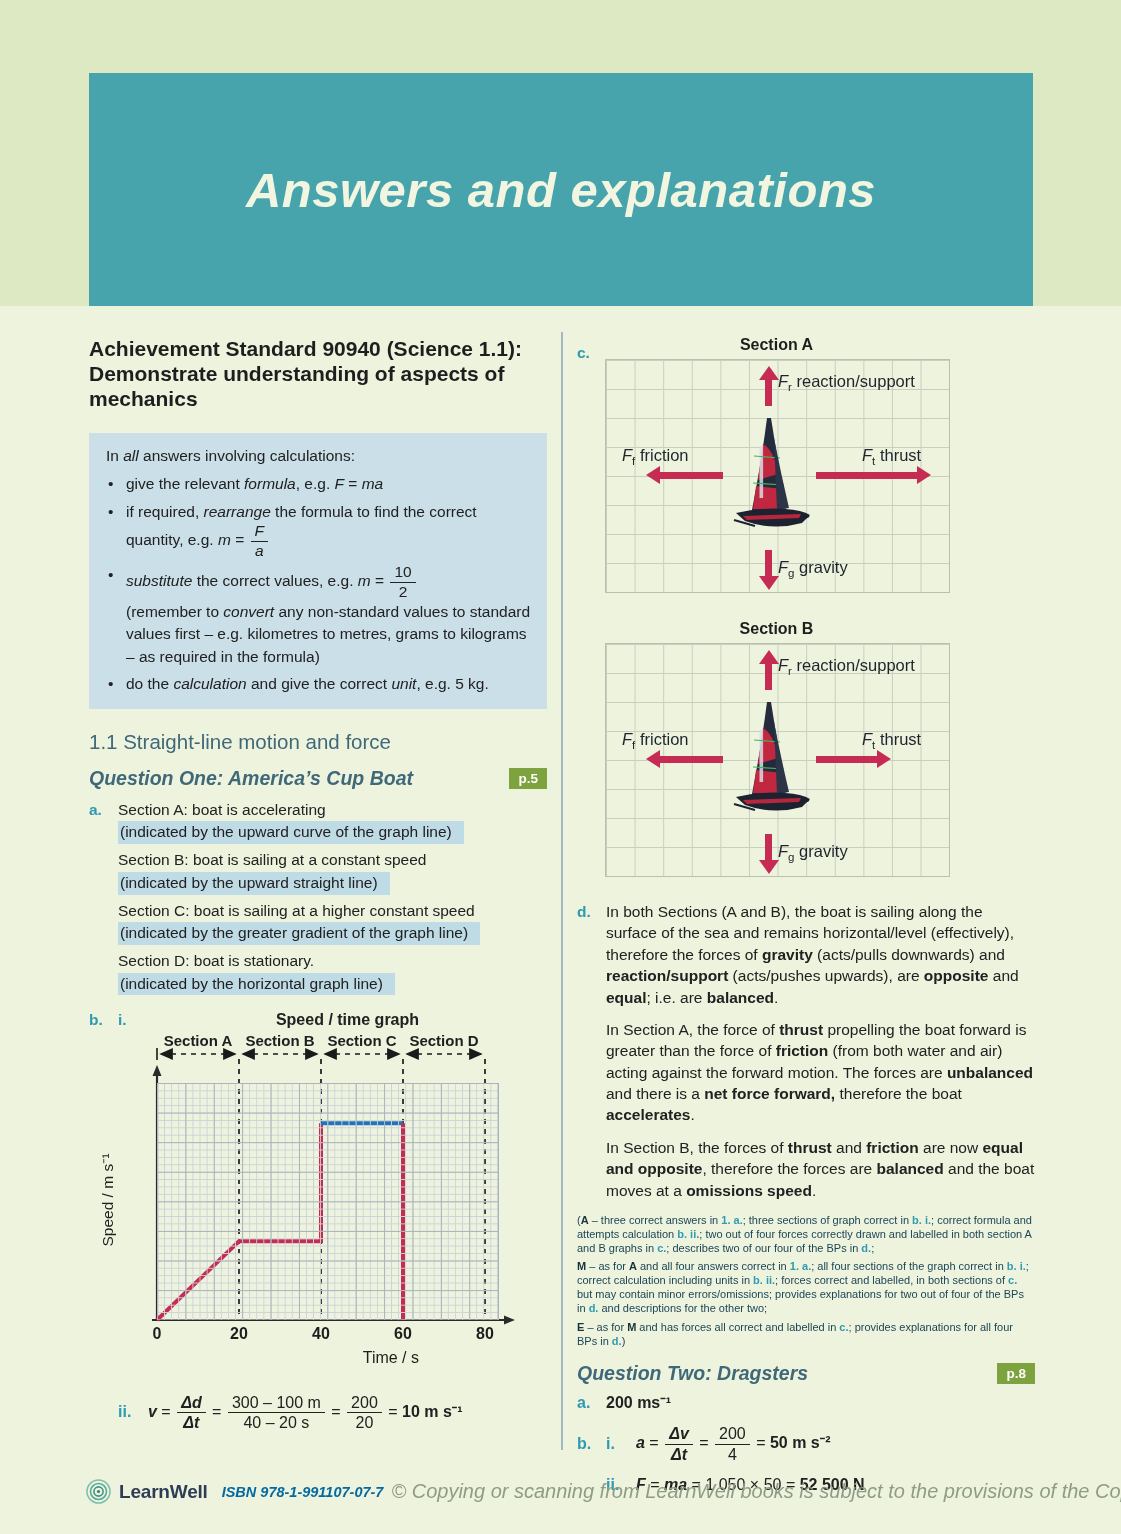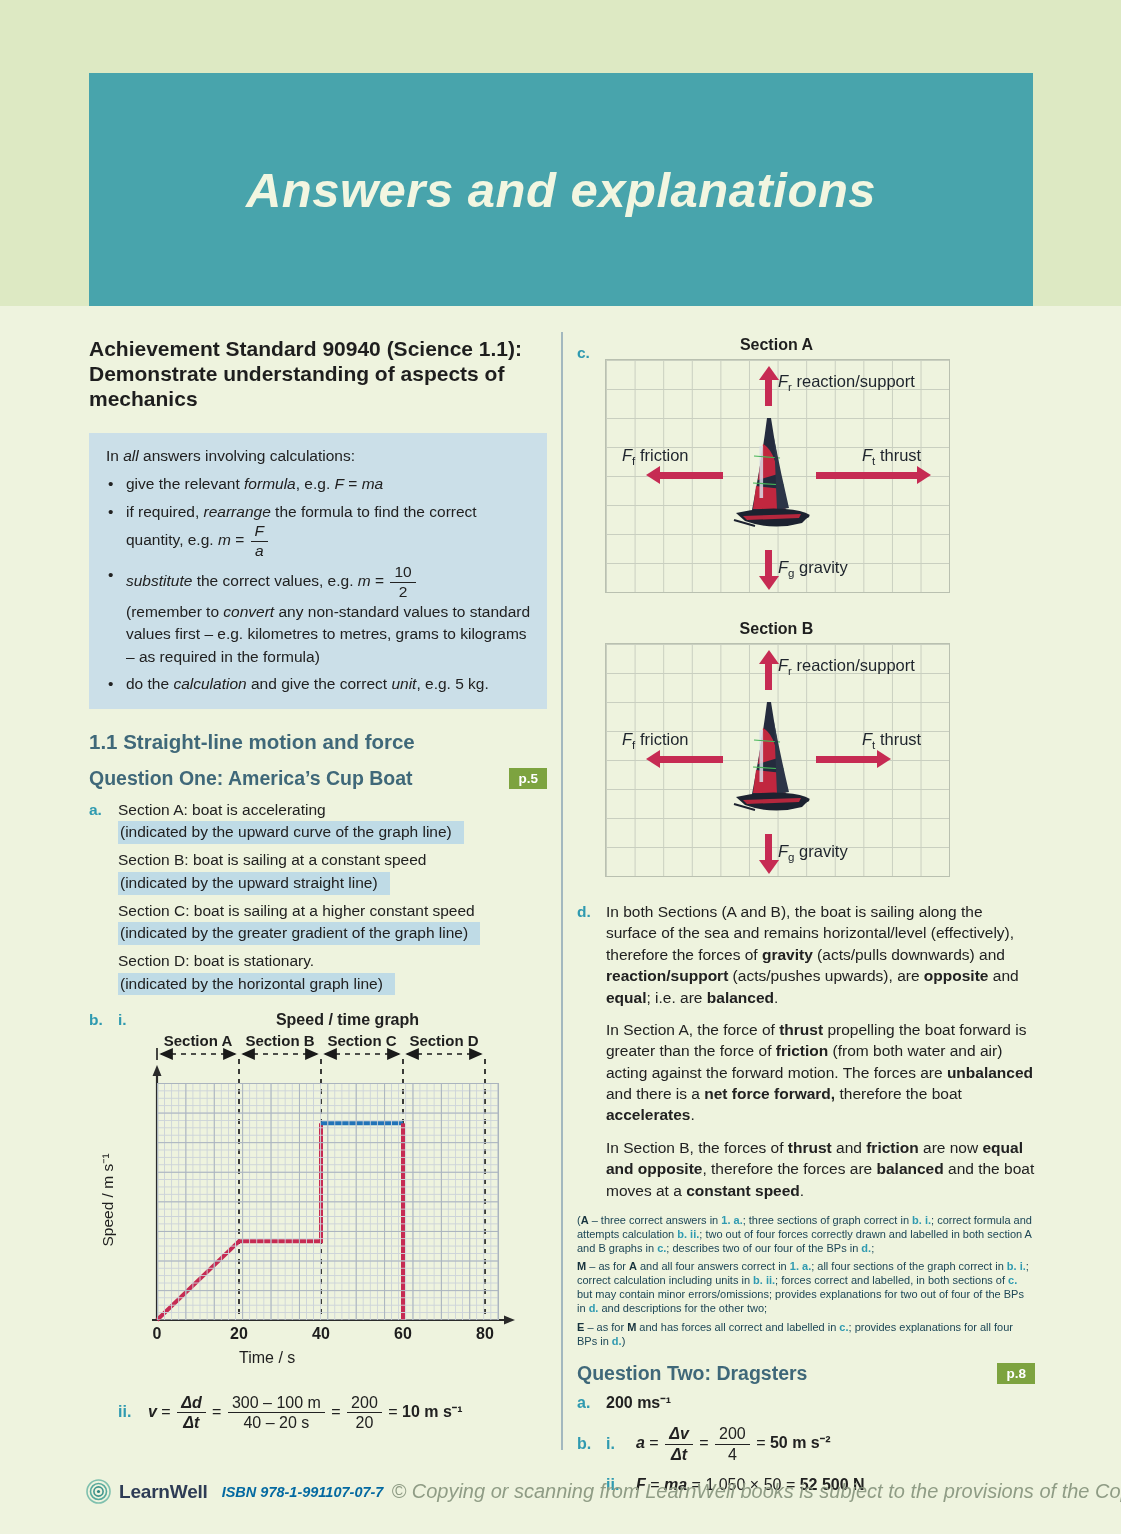--- a/index.html
+++ b/index.html
@@ -24,23 +24,23 @@
 
   .i{font-style:italic;}
   .b{font-weight:bold;}
   .bi{font-weight:bold;font-style:italic;}
   .t{color:#2f9ab0;}
 
   .frac{display:inline-block;text-align:center;vertical-align:middle;line-height:1.08;margin:0 2px;}
   .frac .num{display:block;padding:0 4px 1px;border-bottom:1.5px solid #222;}
   .frac .den{display:block;padding:1px 4px 0;}
 
-  h3.sec11{margin:21px 0 0;font-size:20.5px;font-weight:bold;color:#3f6879;}
+  h3.sec11{margin:21px 0 0;font-size:20.5px;font-weight:normal;color:#3f6879;}
   .qhead{margin-top:13px;display:flex;align-items:flex-start;justify-content:space-between;}
-  .qtitle{font-size:19.5px;font-weight:bold;color:#3f6879;}
+  .qtitle{font-size:19.5px;font-weight:bold;font-style:italic;color:#3f6879;}
   .pbadge{background:#7da33f;color:#fff;font-size:13.5px;font-weight:bold;padding:3px 9px;margin-top:1px;}
 
   .ans-row{display:flex;font-size:15.5px;line-height:1.4;}
   .ans-lbl{flex:0 0 29px;color:#2f9ab0;font-weight:bold;}
   .ans-lbl2{flex:0 0 30px;color:#2f9ab0;font-weight:bold;}
   .a-items{margin-top:9px;}
   .a-pair{margin-bottom:5px;}
   .note{background:#bfdbe6;display:inline-block;padding:0 12px 1px 2px;margin-top:1px;}
 
   .graph-title-row{display:flex;font-size:15.5px;margin-top:11px;font-weight:bold;}
@@ -52,21 +52,21 @@
         background-image:
           linear-gradient(to right,#aab4be 1px,transparent 1px),
           linear-gradient(to bottom,#aab4be 1px,transparent 1px),
           linear-gradient(to right,#ccd3d9 1px,transparent 1px),
           linear-gradient(to bottom,#ccd3d9 1px,transparent 1px);
         background-size:28.4px 100%,100% 29.6px,7.1px 100%,100% 7.4px;}
   .sec-label{position:absolute;top:1px;width:90px;text-align:center;font-weight:bold;font-size:15px;color:#1e1e1e;}
   .tick-label{position:absolute;top:294px;width:30px;text-align:center;font-weight:bold;font-size:16px;color:#1e1e1e;}
   .ylab{position:absolute;left:-62px;top:158px;width:160px;text-align:center;font-size:15.5px;color:#1e1e1e;
         transform:rotate(-90deg);}
-  .xlab{position:absolute;left:150px;top:318px;width:180px;text-align:left;font-size:16px;color:#1e1e1e;}
+  .xlab{position:absolute;left:150px;top:318px;width:180px;text-align:right;font-size:16px;color:#1e1e1e;}
   .formula-row{display:flex;align-items:center;margin-top:12px;font-size:16px;min-height:46px;}
   .formula-row .ans-lbl{padding-top:0;}
 
   
   .c-label{position:absolute;left:0;top:8px;color:#2f9ab0;font-weight:bold;font-size:15.5px;}
   .fd-wrap{margin-left:28px;width:343px;}
   .fd-title{text-align:center;font-weight:bold;font-size:16px;margin:0 0 5px;color:#1e1e1e;}
   .fd-box{position:relative;width:343px;height:232px;border:1px solid #b9c0b0;
           background-image:linear-gradient(to right,#c9cfc0 1px,transparent 1px),
                            linear-gradient(to bottom,#c9cfc0 1px,transparent 1px);
@@ -270,21 +270,21 @@
           <div class="fa down" style="left: 159px; top: 190px; width: 7px; height: 26px;"></div>
           <div class="fl" style="left: 172px; top: 198px;"><span class="sym">F</span><sub>g</sub><span> gravity</span></div>
         </div>
     </div>
 
     <div class="d-section">
       <span class="ans-lbl">d.</span>
       <div class="d-text">
         <p><span>In both Sections (A and B), the boat is sailing along the surface of the sea and remains horizontal/level (effectively), therefore the forces of </span><span class="b">gravity</span><span> (acts/pulls downwards) and </span><span class="b">reaction/support</span><span> (acts/pushes upwards), are </span><span class="b">opposite</span><span> and </span><span class="b">equal</span><span>; i.e. are </span><span class="b">balanced</span><span>.</span></p>
         <p><span>In Section A, the force of </span><span class="b">thrust</span><span> propelling the boat forward is greater than the force of </span><span class="b">friction</span><span> (from both water and air) acting against the forward motion. The forces are </span><span class="b">unbalanced</span><span> and there is a </span><span class="b">net force forward,</span><span> therefore the boat </span><span class="b">accelerates</span><span>.</span></p>
-        <p><span>In Section B, the forces of </span><span class="b">thrust</span><span> and </span><span class="b">friction</span><span> are now </span><span class="b">equal and opposite</span><span>, therefore the forces are </span><span class="b">balanced</span><span> and the boat moves at a </span><span class="b">constant speed</span><span>.</span></p>
+        <p><span>In Section B, the forces of </span><span class="b">thrust</span><span> and </span><span class="b">friction</span><span> are now </span><span class="b">equal and opposite</span><span>, therefore the forces are </span><span class="b">balanced</span><span> and the boat moves at a </span><span class="b">omissions speed</span><span>.</span></p>
       </div>
     </div>
 
     <div class="grading">
       <p><span>(</span><span class="b">A</span><span> – three correct answers in </span><span class="t">1. a.</span><span>; three sections of graph correct in </span><span class="t">b. i.</span><span>; correct formula and attempts calculation </span><span class="t">b. ii.</span><span>; two out of four forces correctly drawn and labelled in both section A and B graphs in </span><span class="t">c.</span><span>; describes two of our four of the BPs in </span><span class="t">d.</span><span>;</span></p>
       <p><span class="b">M</span><span> – as for </span><span class="b">A</span><span> and all four answers correct in </span><span class="t">1. a.</span><span>; all four sections of the graph correct in </span><span class="t">b. i.</span><span>; correct calculation including units in </span><span class="t">b. ii.</span><span>; forces correct and labelled, in both sections of </span><span class="t">c.</span><span> but may contain minor errors/omissions; provides explanations for two out of four of the BPs in </span><span class="t">d.</span><span> and descriptions for the other two;</span></p>
       <p><span class="b">E</span><span> – as for </span><span class="b">M</span><span> and has forces all correct and labelled in </span><span class="t">c.</span><span>; provides explanations for all four BPs in </span><span class="t">d.</span><span>)</span></p>
     </div>
 
     <div class="qhead">

